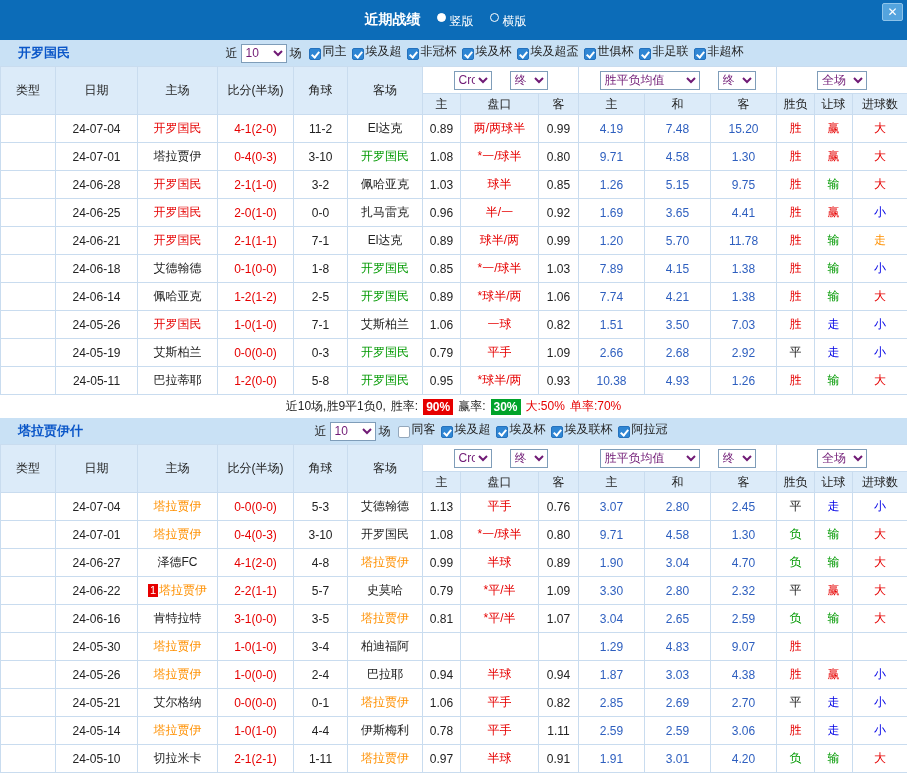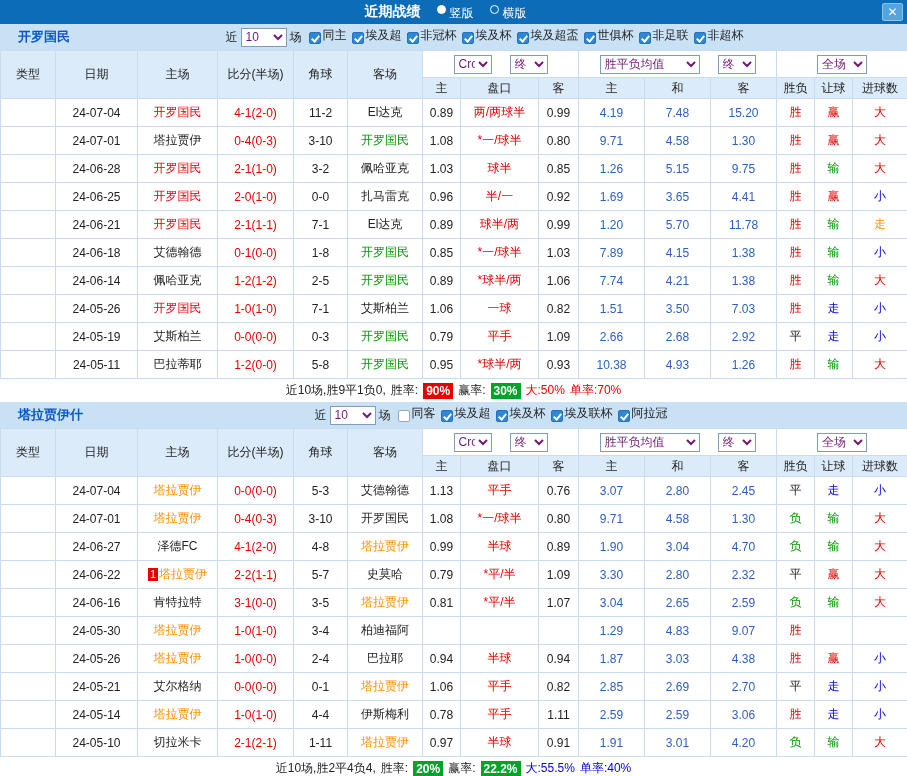--- a/index.html
+++ b/index.html
@@ -1,19 +1,19 @@
 <!DOCTYPE html>
 <html><head>
 <meta charset="utf-8">
 <style>
 *{box-sizing:border-box;margin:0;padding:0}
 html,body{background:#fff}
 body{width:907px;font:12px "Liberation Sans","DejaVu Sans",sans-serif;color:#222}
 
-.titlebar{position:relative;height:24px;background:#0c6cb8;display:flex;align-items:center;justify-content:center;color:#fff}
+.titlebar{position:relative;height:40px;background:#0c6cb8;display:flex;align-items:center;justify-content:center;color:#fff}
 .title{font-weight:bold;font-size:14px;margin-right:16px}
 .radio-opt{display:inline-flex;align-items:flex-start;margin-right:16px;cursor:pointer}
 .radio{width:9px;height:9px;border:1px solid #fff;border-radius:50%;margin-right:4px;display:inline-block}
 .radio.on{background:#fff}
 .close-btn{position:absolute;right:4px;top:3px;width:21px;height:18px;background:#54a4de;border:1px solid #8ec4ea;color:#fff;font-size:12px;line-height:15px;text-align:center;cursor:pointer;border-radius:2px;padding:0}
 
 .strip{height:26px;background:#c9e1f5;display:flex;align-items:center;padding:0 8px;white-space:nowrap}
 .team-title{color:#0a56c8;font-weight:bold;font-size:13px;margin-left:10px}
 .filters{flex:1;display:flex;align-items:center;justify-content:center}
 .f-near{margin-right:3px}

